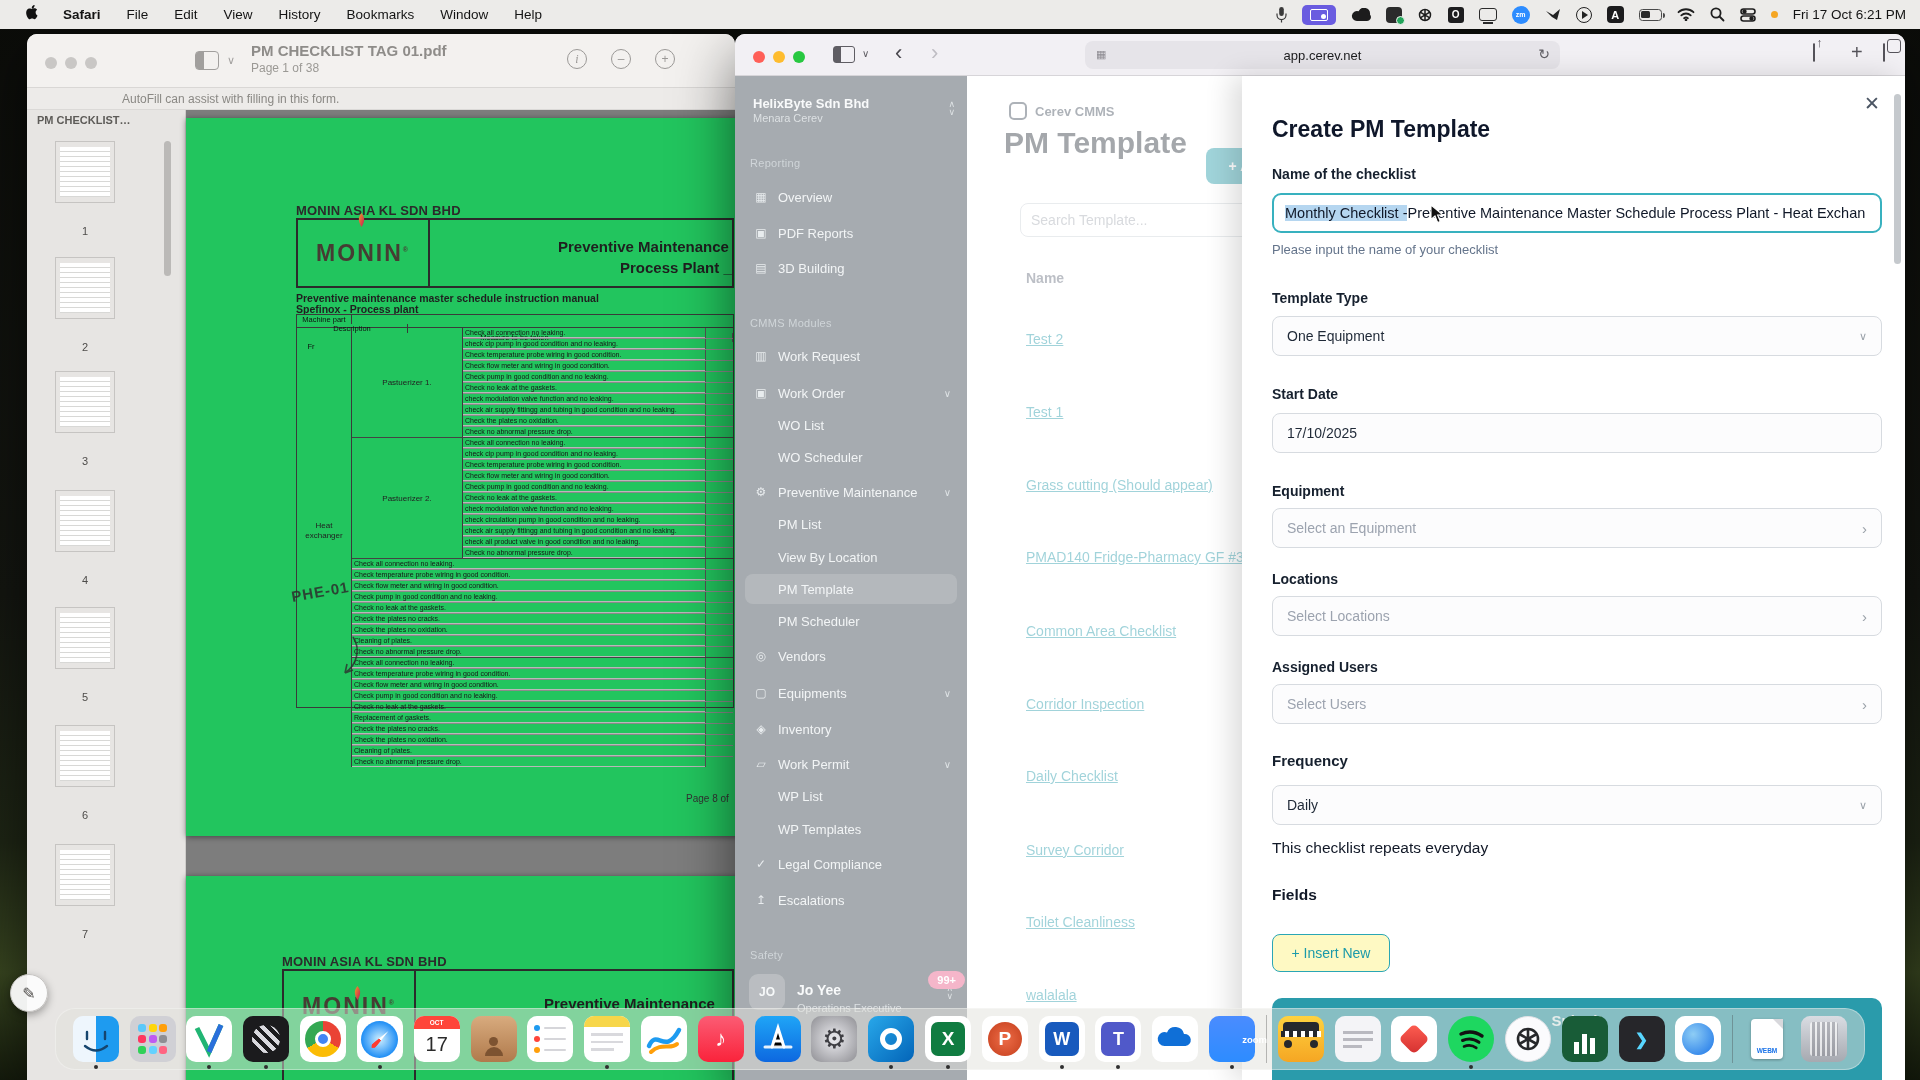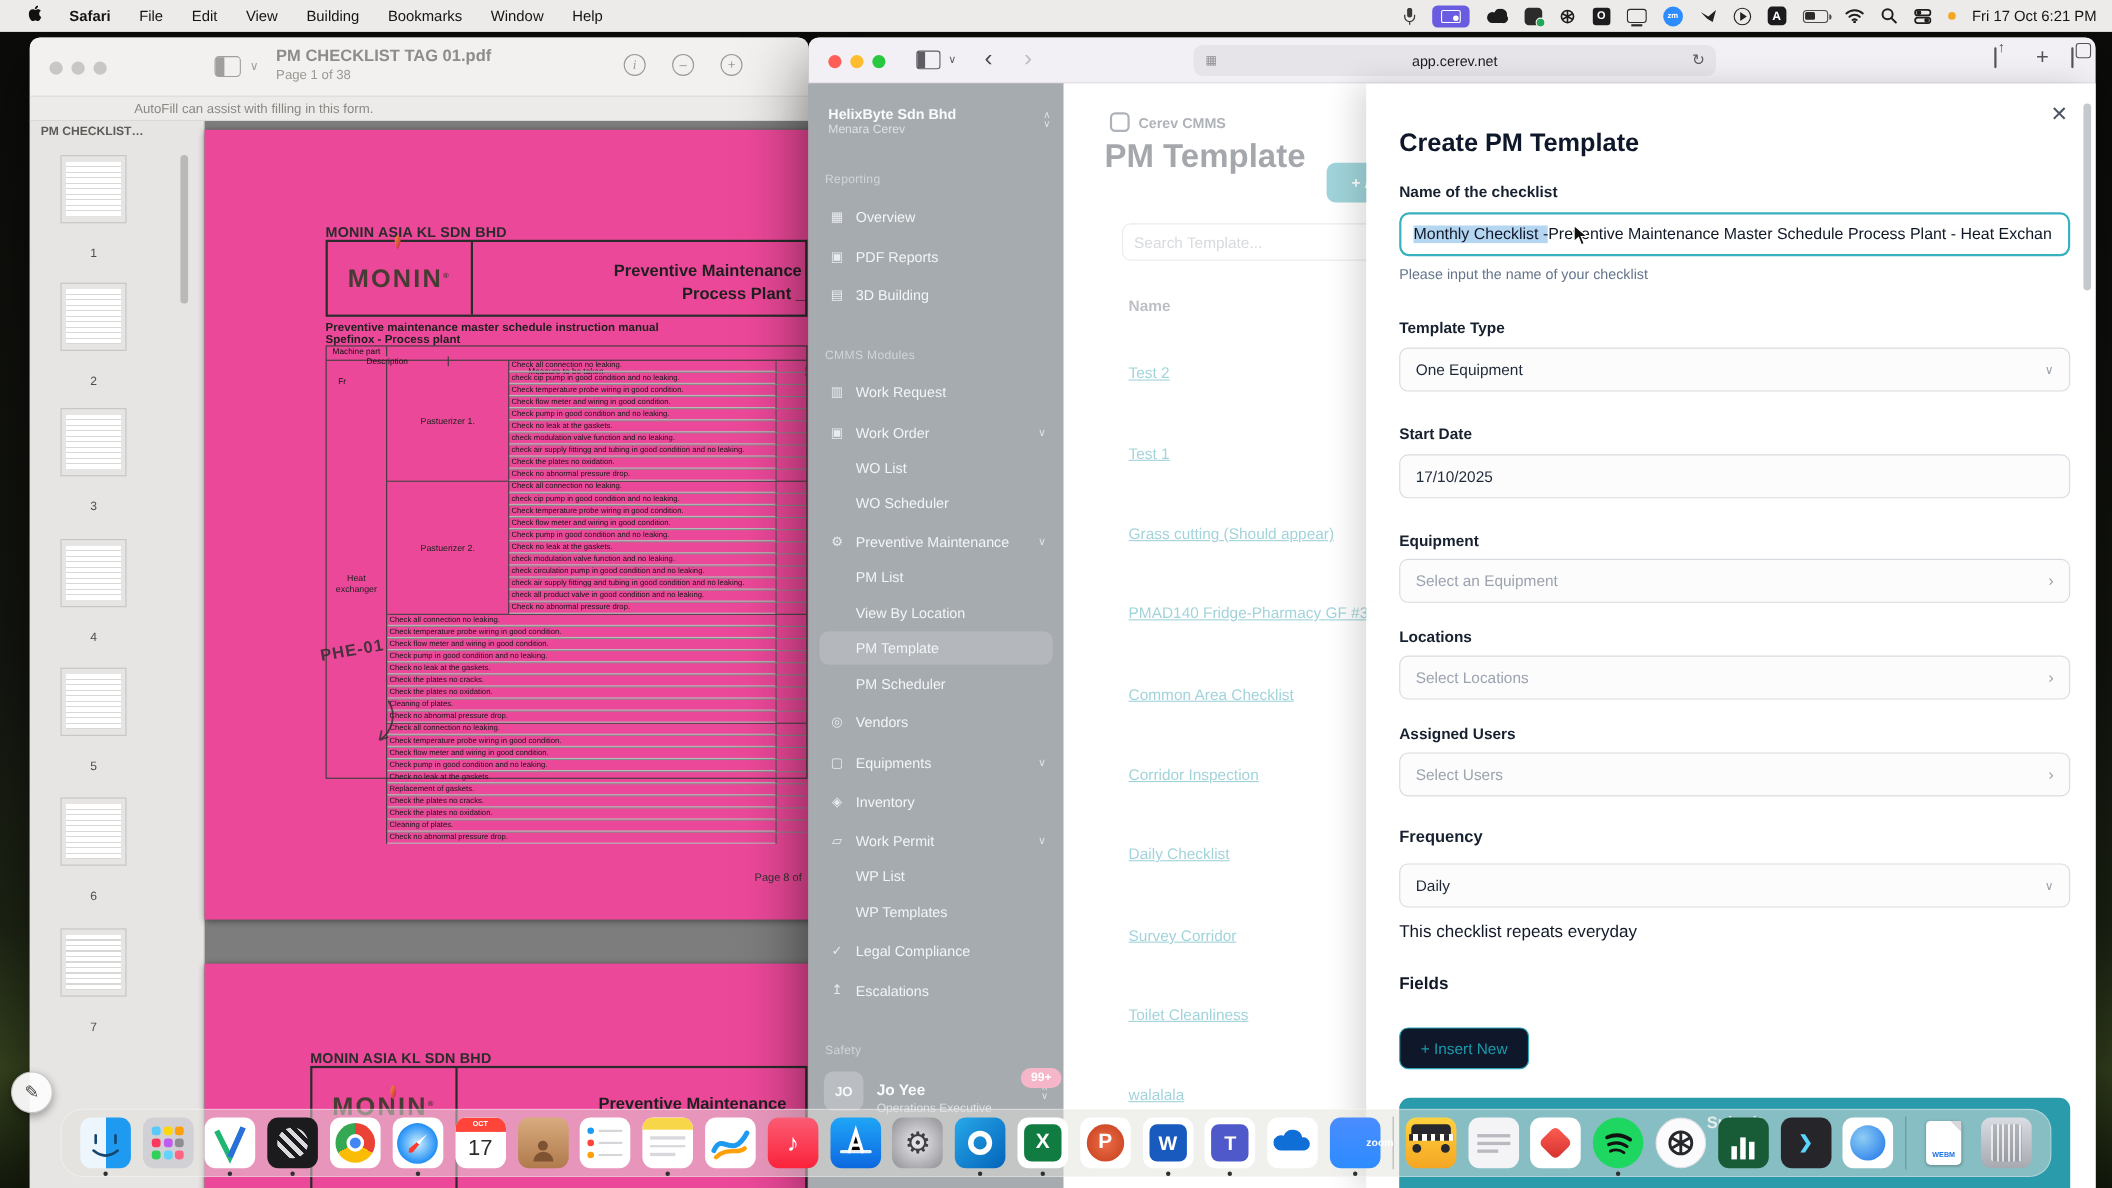--- a/index.html
+++ b/index.html
@@ -34,21 +34,21 @@
     font-size:12px;color:#8a8884;display:flex;align-items:center;padding-left:95px;}
   #pvbody{position:absolute;left:0;top:76px;right:0;bottom:0;}
   #pvthumbs{position:absolute;left:0;top:0;width:159px;bottom:0;background:#e7e5e3;border-right:1px solid #cfcdcb;}
   #pvfname{position:absolute;left:10px;top:4px;width:130px;font-size:11px;color:#5d5b58;font-weight:600;
     white-space:nowrap;overflow:hidden;}
   .thumb{position:absolute;left:28px;width:60px;height:62px;background:#fff;border:1px solid #c6c4c2;
     background-image:repeating-linear-gradient(#fff 0 4px,#d8d8d6 4px 5px);background-clip:content-box;padding:5px 4px;}
   .thumbnum{position:absolute;left:28px;width:60px;text-align:center;font-size:11px;color:#4e4c4a;}
   #pvscroll{position:absolute;left:137px;top:31px;width:7px;height:135px;border-radius:4px;background:#bbb9b7;}
   #pvcontent{position:absolute;left:159px;top:0;right:0;bottom:0;background:#7d7d7d;}
-  .page{position:absolute;left:0;width:590px;background:#ec4899;box-shadow:0 1px 6px rgba(0,0,0,.45);}
+  .page{position:absolute;left:0;width:590px;background:#22c55e;box-shadow:0 1px 6px rgba(0,0,0,.45);}
   .doc-company{position:absolute;font-size:13px;font-weight:700;color:#2b2b2b;letter-spacing:.2px;}
   .doc-hdrtable{position:absolute;border:2px solid #2b2b2b;display:flex;}
   .doc-logocell{width:132px;border-right:2px solid #2b2b2b;display:flex;align-items:center;justify-content:center;position:relative;}
   .monin{font-size:23px;font-weight:700;color:#463c33;letter-spacing:2px;position:relative;}
   .monin sup{font-size:7px;}
   .flame{position:absolute;top:-7px;left:58px;}
   .doc-titlecell{flex:1;padding:16px 0 0 128px;font-weight:700;color:#1f1f1f;font-size:15px;line-height:21px;}
   .doc-titlecell .l2{padding-left:62px;}
   .doc-manual{position:absolute;font-size:10.5px;font-weight:700;color:#1f1f1f;}
   
@@ -136,21 +136,21 @@
   .fbox .ph{color:#9ca3af;}
   .fbox .chevd{position:absolute;right:14px;color:#9aa1a9;font-size:11px;}
   .fbox .chevr{position:absolute;right:14px;color:#9aa1a9;font-size:15px;}
   #nameinput{position:absolute;left:30px;top:117px;width:610px;height:40px;border:2px solid #38b1bf;border-radius:9px;
     background:#fff;display:flex;align-items:center;padding:0 11px;font-size:14.5px;color:#101828;white-space:nowrap;overflow:hidden;}
   #nameinput .sel{background:#b5d6f0;}
   #helper{position:absolute;left:30px;top:166px;font-size:13px;color:#64748b;}
   #repeattxt{position:absolute;left:30px;top:763px;font-size:15.5px;font-weight:400;color:#111827;}
   #fieldstxt{position:absolute;left:30px;top:810px;font-size:15.5px;font-weight:600;color:#111827;}
   #insertbtn{position:absolute;left:30px;top:858px;width:118px;height:38px;border:1.5px solid #2aa6b5;border-radius:8px;
-    color:#1b9aaa;font-size:14px;display:flex;align-items:center;justify-content:center;background:#0f172a;}
+    color:#1b9aaa;font-size:14px;display:flex;align-items:center;justify-content:center;background:#fef9c3;}
   #submitbtn{position:absolute;left:30px;top:922px;width:610px;height:150px;background:#2a9bab;border-radius:10px;
     color:#e8f6f8;font-size:15px;font-weight:600;display:flex;justify-content:center;padding-top:14px;}
   #drawscroll{position:absolute;right:4px;top:18px;width:7px;height:170px;border-radius:4px;background:#c5c9cd;}
   #cursorarrow{position:absolute;left:188px;top:128px;z-index:9;}
   
   #dock{position:absolute;left:55px;top:1008px;width:1810px;height:62px;border-radius:20px;
     background:rgba(225,225,220,.5);border:1px solid rgba(255,255,255,.35);z-index:50;
     display:flex;align-items:center;justify-content:space-evenly;padding:0 6px;}
   .dk{width:46px;height:46px;border-radius:10px;position:relative;flex:none;overflow:visible;}
   .dk .bx{position:absolute;inset:0;border-radius:10px;overflow:hidden;}
@@ -165,21 +165,21 @@
   <div id="menus">
     <span class="mi" style="padding:0 10px;">
       <svg width="14" height="16" viewBox="0 0 14 16">
           <path fill="#111" d="M11.3 8.6c0-2 1.7-3 1.8-3.1-1-1.4-2.5-1.6-3-1.6-1.3-.1-2.5.8-3.1.8-.6 0-1.6-.8-2.7-.7C2.9 4 1.6 4.8.9 6.1-.6 8.7.5 12.5 1.9 14.6c.7 1 1.5 2.1 2.6 2.1 1 0 1.4-.7 2.7-.7s1.6.7 2.7.7c1.1 0 1.8-1 2.5-2 .8-1.2 1.1-2.3 1.1-2.4-.1 0-2.2-.9-2.2-3.7zM9.2 2.8c.6-.7 1-1.7.9-2.8-.9 0-1.9.6-2.5 1.3-.6.6-1 1.7-.9 2.7 1 .1 2-.5 2.5-1.2z" transform="scale(.85)"></path>
         </svg>
     </span>
   <span class="mi b">Safari</span>
       <span class="mi">File</span>
       <span class="mi">Edit</span>
       <span class="mi">View</span>
-      <span class="mi">Building</span>
+      <span class="mi">History</span>
       <span class="mi">Bookmarks</span>
       <span class="mi">Window</span>
       <span class="mi">Help</span>
     </div>
   <div id="statusbar">
     <span class="sic">
         <svg width="11" height="16" viewBox="0 0 11 16">
           <rect x="3.2" y="0" width="4.6" height="9" rx="2.3" fill="#3a3a3a"></rect>
           <path d="M1 6.5v1.6a4.5 4.5 0 0 0 9 0V6.5M5.5 12.6V15.5" stroke="#3a3a3a" stroke-width="1.2" fill="none"></path>
         </svg>

